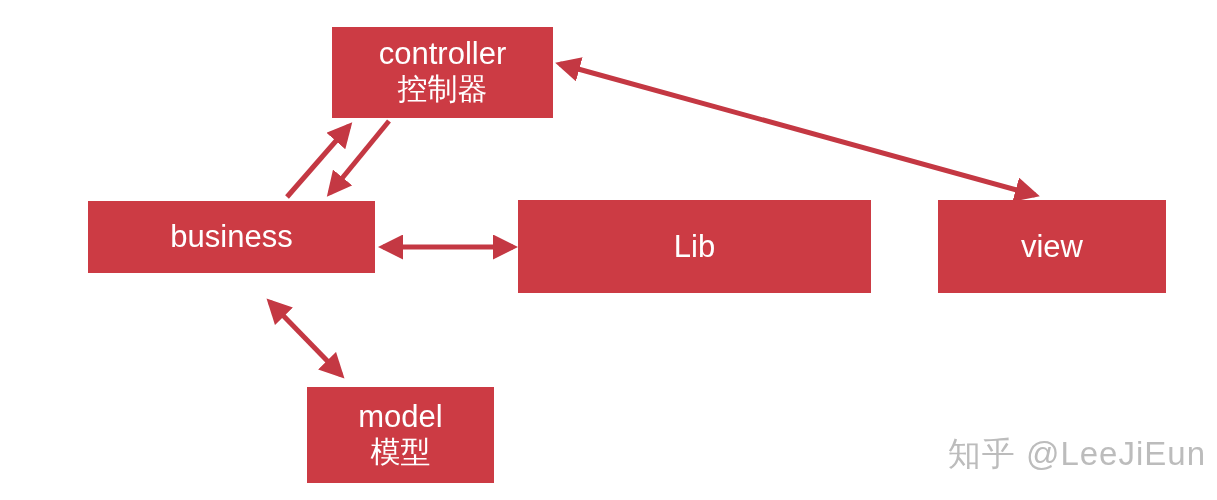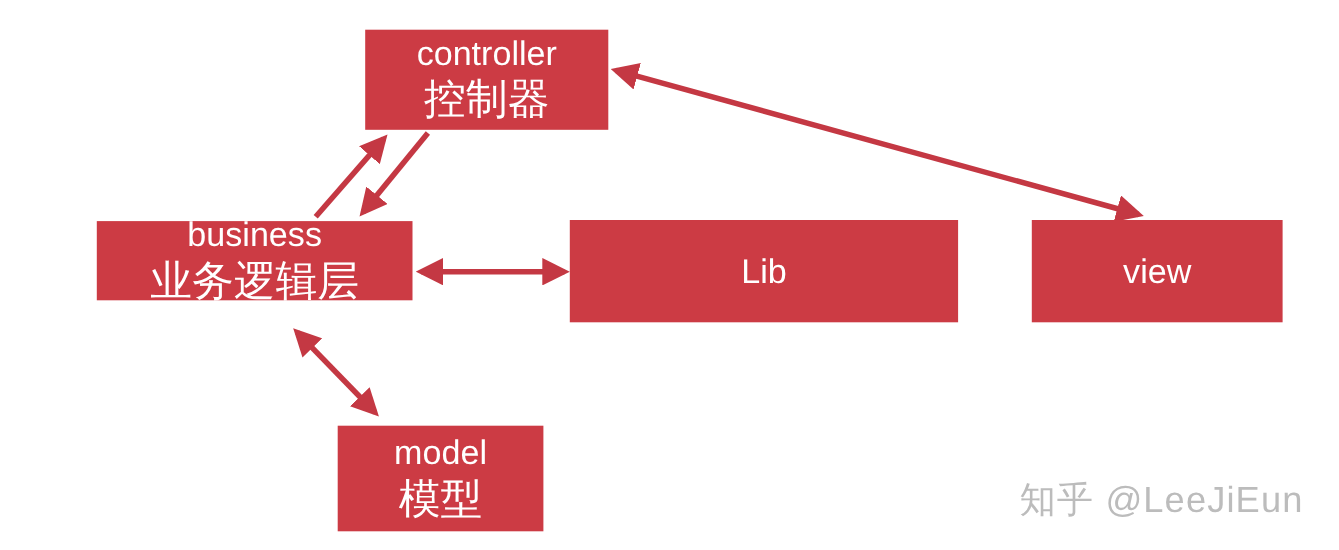--- a/index.html
+++ b/index.html
@@ -41,30 +41,31 @@
     flex-direction:column;
     align-items:center;
     justify-content:center;
     text-align:center;
     line-height:1.22;
   }
   .node .title{
     font-size:31px;
   }
   .node .subtitle{
-    font-size:38px;
+    font-size:30px;
+    font-family:Liberation Mono, monospace;
   }
   .node-controller{left:332px;top:27px;width:221px;height:91px;}
   .node-business{left:88px;top:201px;width:287px;height:72px;}
   .node-lib{left:518px;top:200px;width:353px;height:93px;}
   .node-view{left:938px;top:200px;width:228px;height:93px;justify-content:center;}
   .node-model{left:307px;top:387px;width:187px;height:96px;}
   .watermark{
     position:absolute;
-    right:32px;
+    right:11px;
     top:432px;
     font-size:33px;
     color:var(--watermark);
     letter-spacing:1px;
     user-select:none;
   }
 </style>
 </head>
 <body>
 
@@ -88,21 +89,20 @@
     <line x1="270" y1="302" x2="341" y2="375" marker-start="url(#head)" marker-end="url(#head)"></line>
   </svg>
 
   <div class="node node-controller">
     <div class="title">controller</div>
     <div class="subtitle">控制器</div>
   </div>
 
   <div class="node node-business">
     <div class="title">business</div>
-    <div class="subtitle">业务逻辑层</div>
   </div>
 
   <div class="node node-lib">
     <div class="title">Lib</div>
   </div>
 
   <div class="node node-view">
     <div class="title">view</div>
   </div>
 

